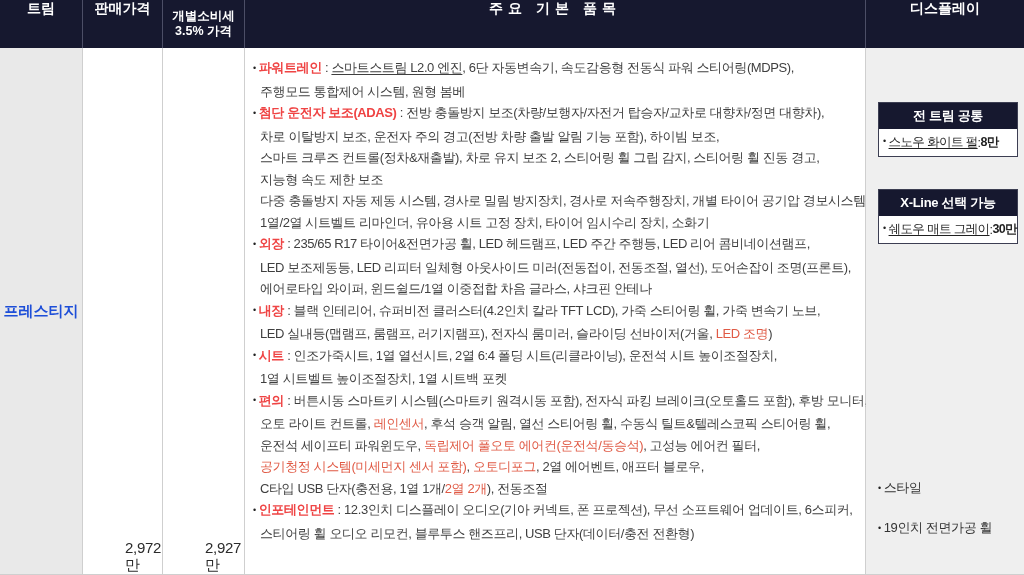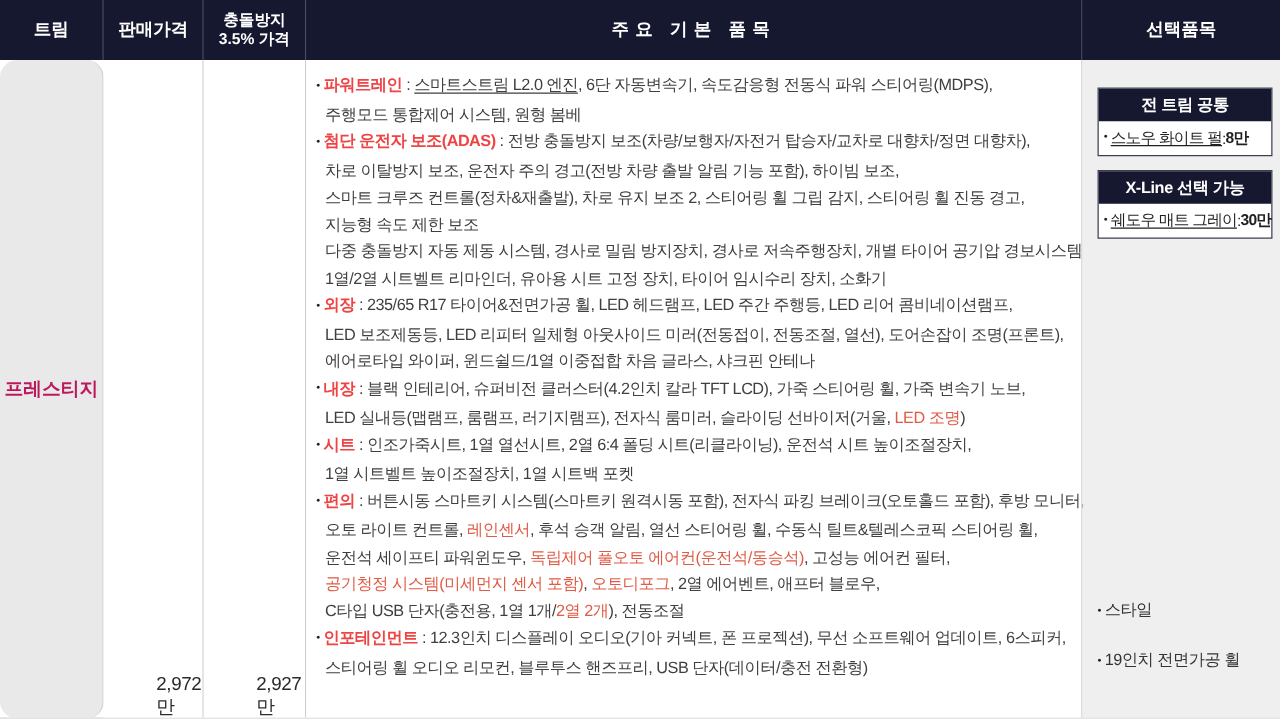--- a/index.html
+++ b/index.html
@@ -7,37 +7,37 @@
     width:1024px;height:575px;box-sizing:border-box;
     font-family:"Liberation Sans",sans-serif;
     background:#fff;position:relative;overflow:hidden;
     border-bottom:1px solid #cfcfcf;
   }
   .row{display:flex;width:1024px;box-sizing:border-box;}
   .header-row{height:48px;background:#16182f;}
   .body-row{height:527px;}
   .cell{box-sizing:border-box;}
   .hcell{
-    display:flex;align-items:center;justify-content:center;
+    display:flex;justify-content:center;
     color:#fff;font-weight:bold;font-size:14px;
     border-right:1px solid #4c4e66;background:#16182f;text-align:center;
   }
   .hcell:last-child{border-right:none;}
   .c-trim{width:83px;}
   .c-price{width:80px;}
   .c-tax{width:82px;}
   .c-feat{width:621px;}
   .c-opt{width:158px;}
   .h-tax{font-size:12.5px;line-height:1.2;flex-direction:column;}
   .h-feat span{letter-spacing:5px;}
   .bcell{border-right:1px solid #cfcfcf;background:#fff;}
   .bcell:last-child{border-right:none;}
   .trim-cell{
     background:#e9e9e9;display:flex;align-items:center;justify-content:center;
-    font-weight:bold;font-size:15px;color:#be185d;border-radius:14px;
+    font-weight:bold;font-size:15px;color:#1d4ed8;
   }
   .price-cell{
     display:flex;align-items:flex-end;justify-content:center;
     font-size:15px;color:#2b2b2b;letter-spacing:-0.3px;padding-left:42px;
   }
   .feat-cell{
     padding:9px 4px 0 8px;font-size:13px;line-height:21.5px;color:#3f3f3f;
     letter-spacing:-0.4px;
   }
   .feature-line{white-space:nowrap;}
@@ -45,21 +45,21 @@
   .bullet{font-size:9px;margin-right:3px;position:relative;top:-1.5px;color:#222;}
   .flabel{font-weight:bold;color:#ef4444;text-align:center;}
   .seg-b{font-weight:bold;color:#1f1f1f;}
   .seg-r{color:#e05a45;}
   .seg-u{text-decoration:underline;text-underline-offset:2px;}
   .opt-cell{
     background:#efefef;display:flex;flex-direction:column;
     padding:22px 8px 16px 12px;font-size:13px;color:#2b2b2b;
   }
   .opt-box{
-    border:1px solid #3c3e52;background:#fff;margin-bottom:11px;width:138px;
+    border:1px solid #3c3e52;background:#fff;margin-bottom:11px;width:138px;margin-top:32px;
   }
   .opt-box-title{
     background:#16182f;color:#fff;font-weight:bold;text-align:center;
     padding:4px 0;font-size:13px;letter-spacing:-0.3px;
   }
   .opt-box-body{
     padding:5px 4px;font-size:12.5px;letter-spacing:-0.6px;white-space:nowrap;
     color:#1f1f1f;display:flex;align-items:center;
   }
   .opt-spacer{flex:1;}
@@ -72,28 +72,28 @@
 <div class="sheet">
 
   <div class="row header-row">
     <div class="cell hcell c-trim">
       <span>트림</span>
     </div>
     <div class="cell hcell c-price">
       <span>판매가격</span>
     </div>
     <div class="cell hcell c-tax h-tax">
-      <span>충돌방지</span>
+      <span>개별소비세</span>
       <span>3.5% 가격</span>
     </div>
     <div class="cell hcell c-feat h-feat">
       <span>주요 기본 품목</span>
     </div>
     <div class="cell hcell c-opt">
-      <span>선택품목</span>
+      <span>디스플레이</span>
     </div>
   </div>
 
   <div class="row body-row">
     <div class="cell bcell c-trim trim-cell">
       <span>프레스티지</span>
     </div>
     <div class="cell bcell c-price price-cell">
       <span>2,972만</span>
     </div>

